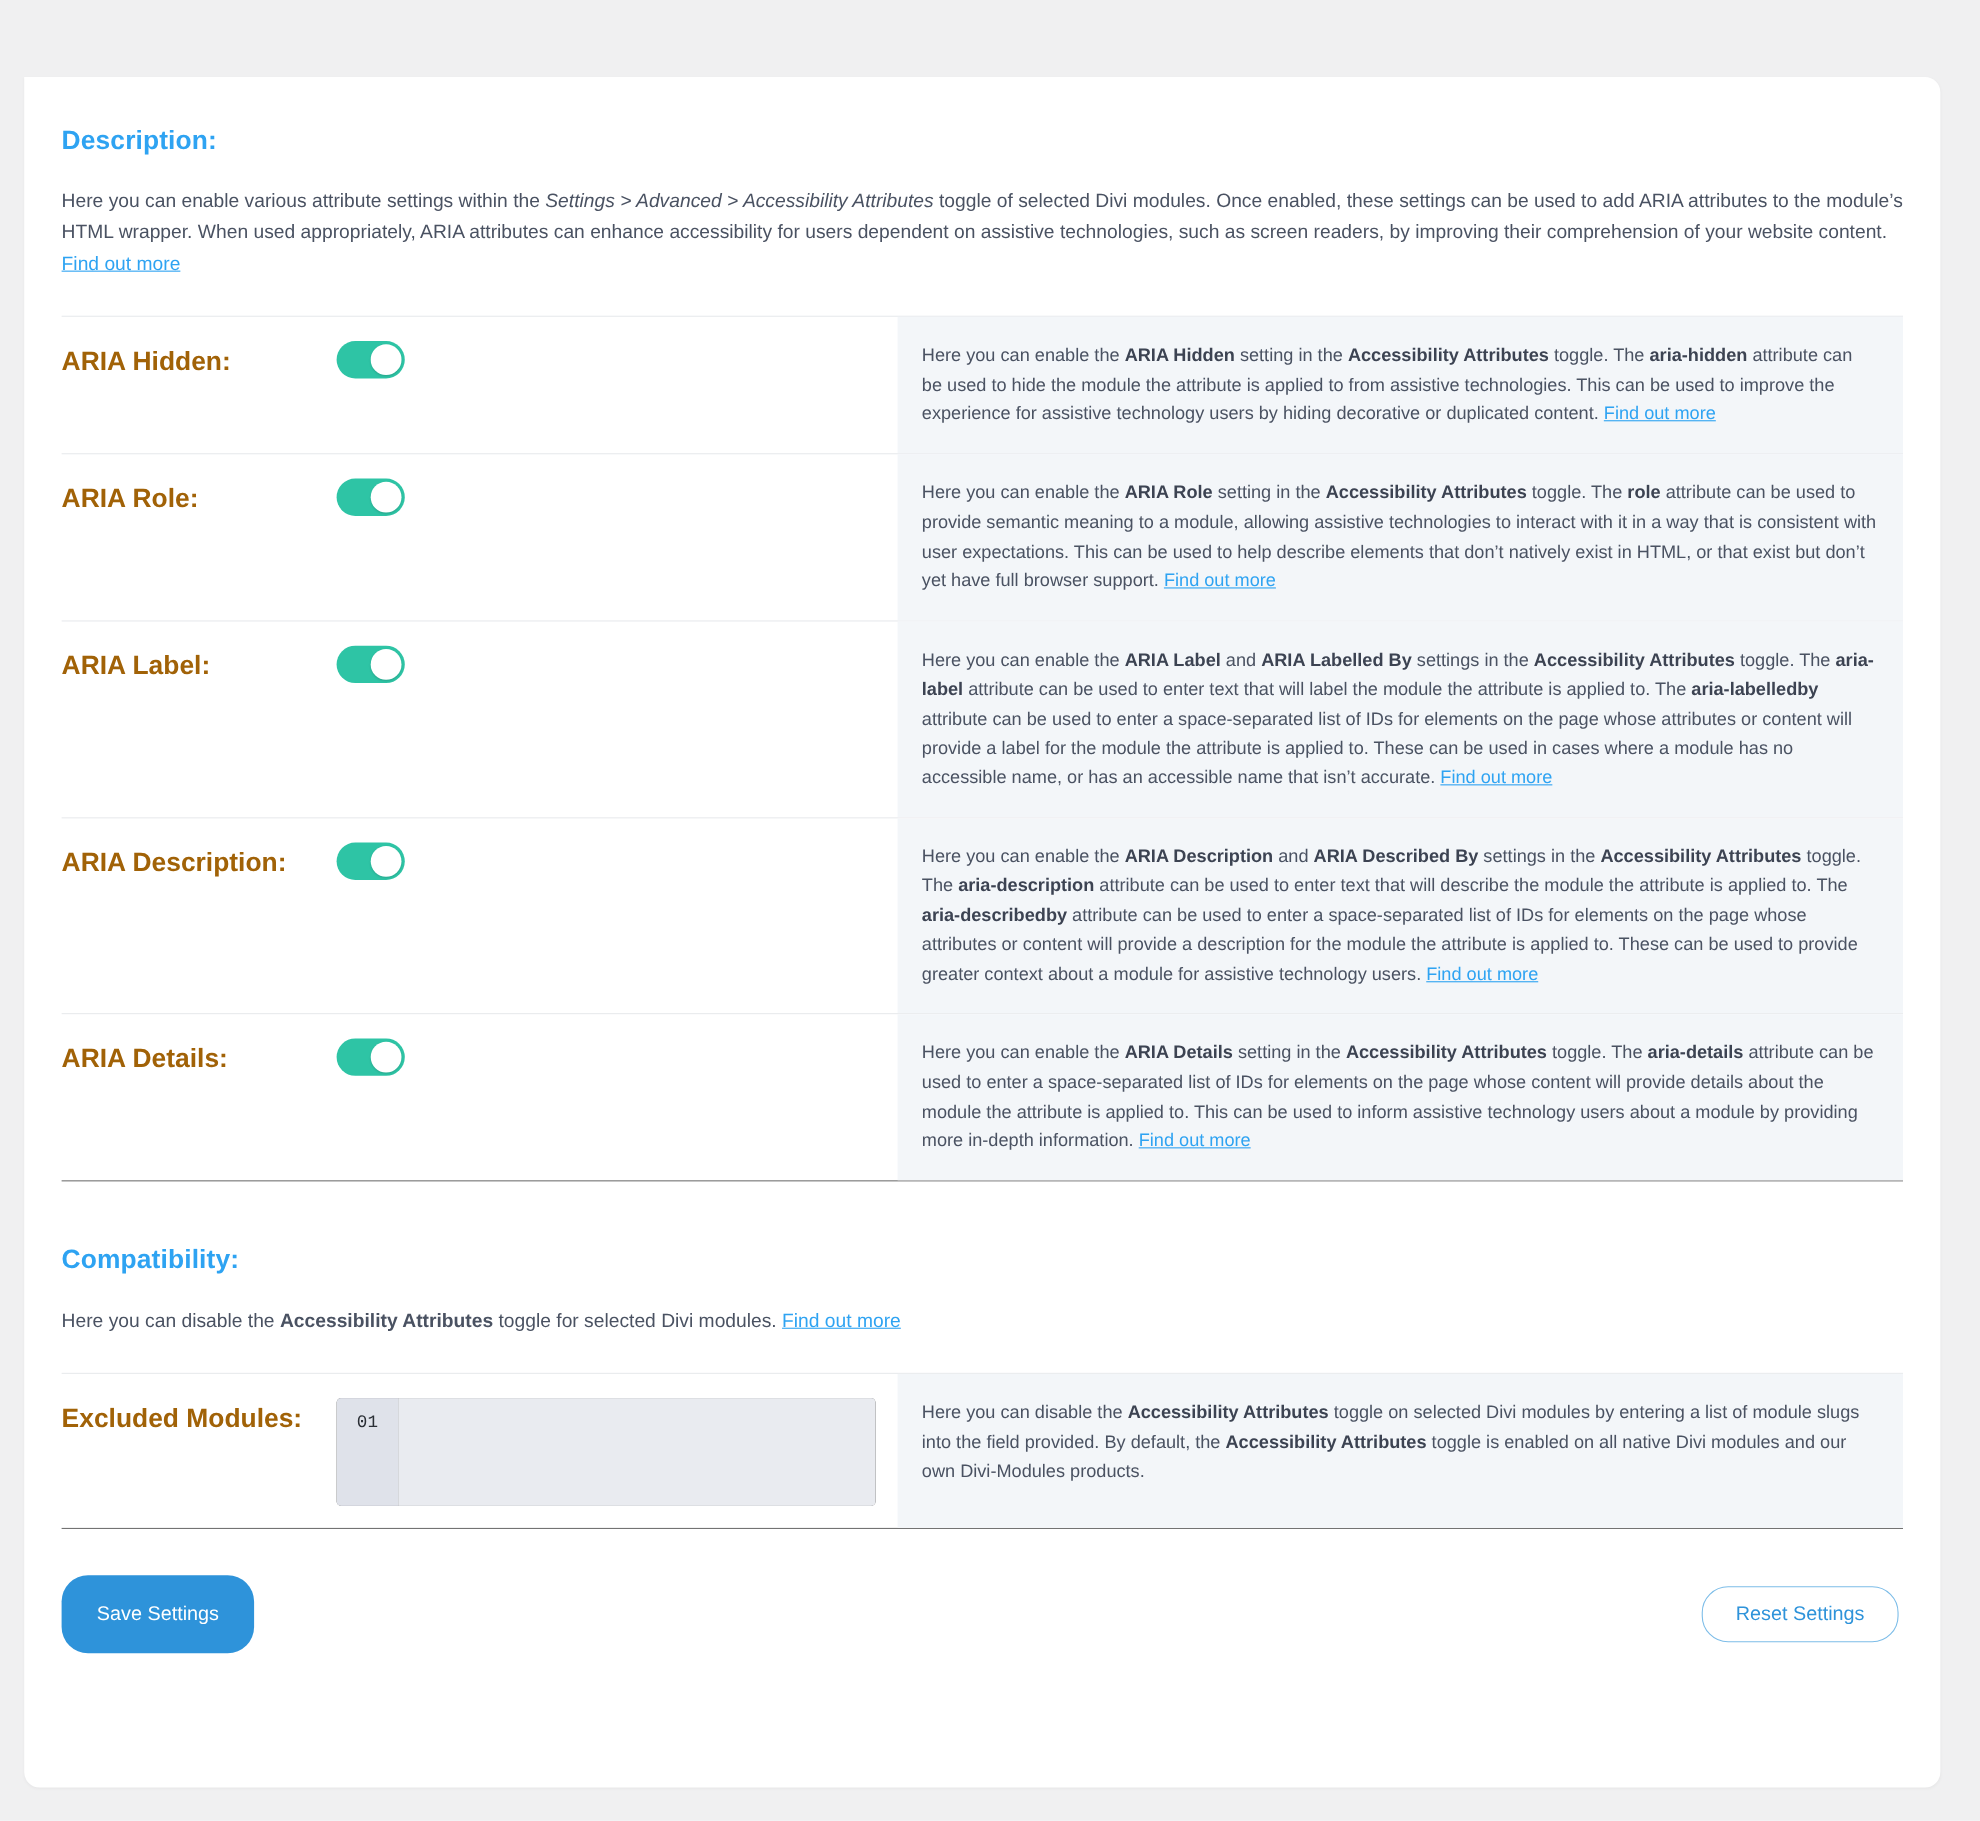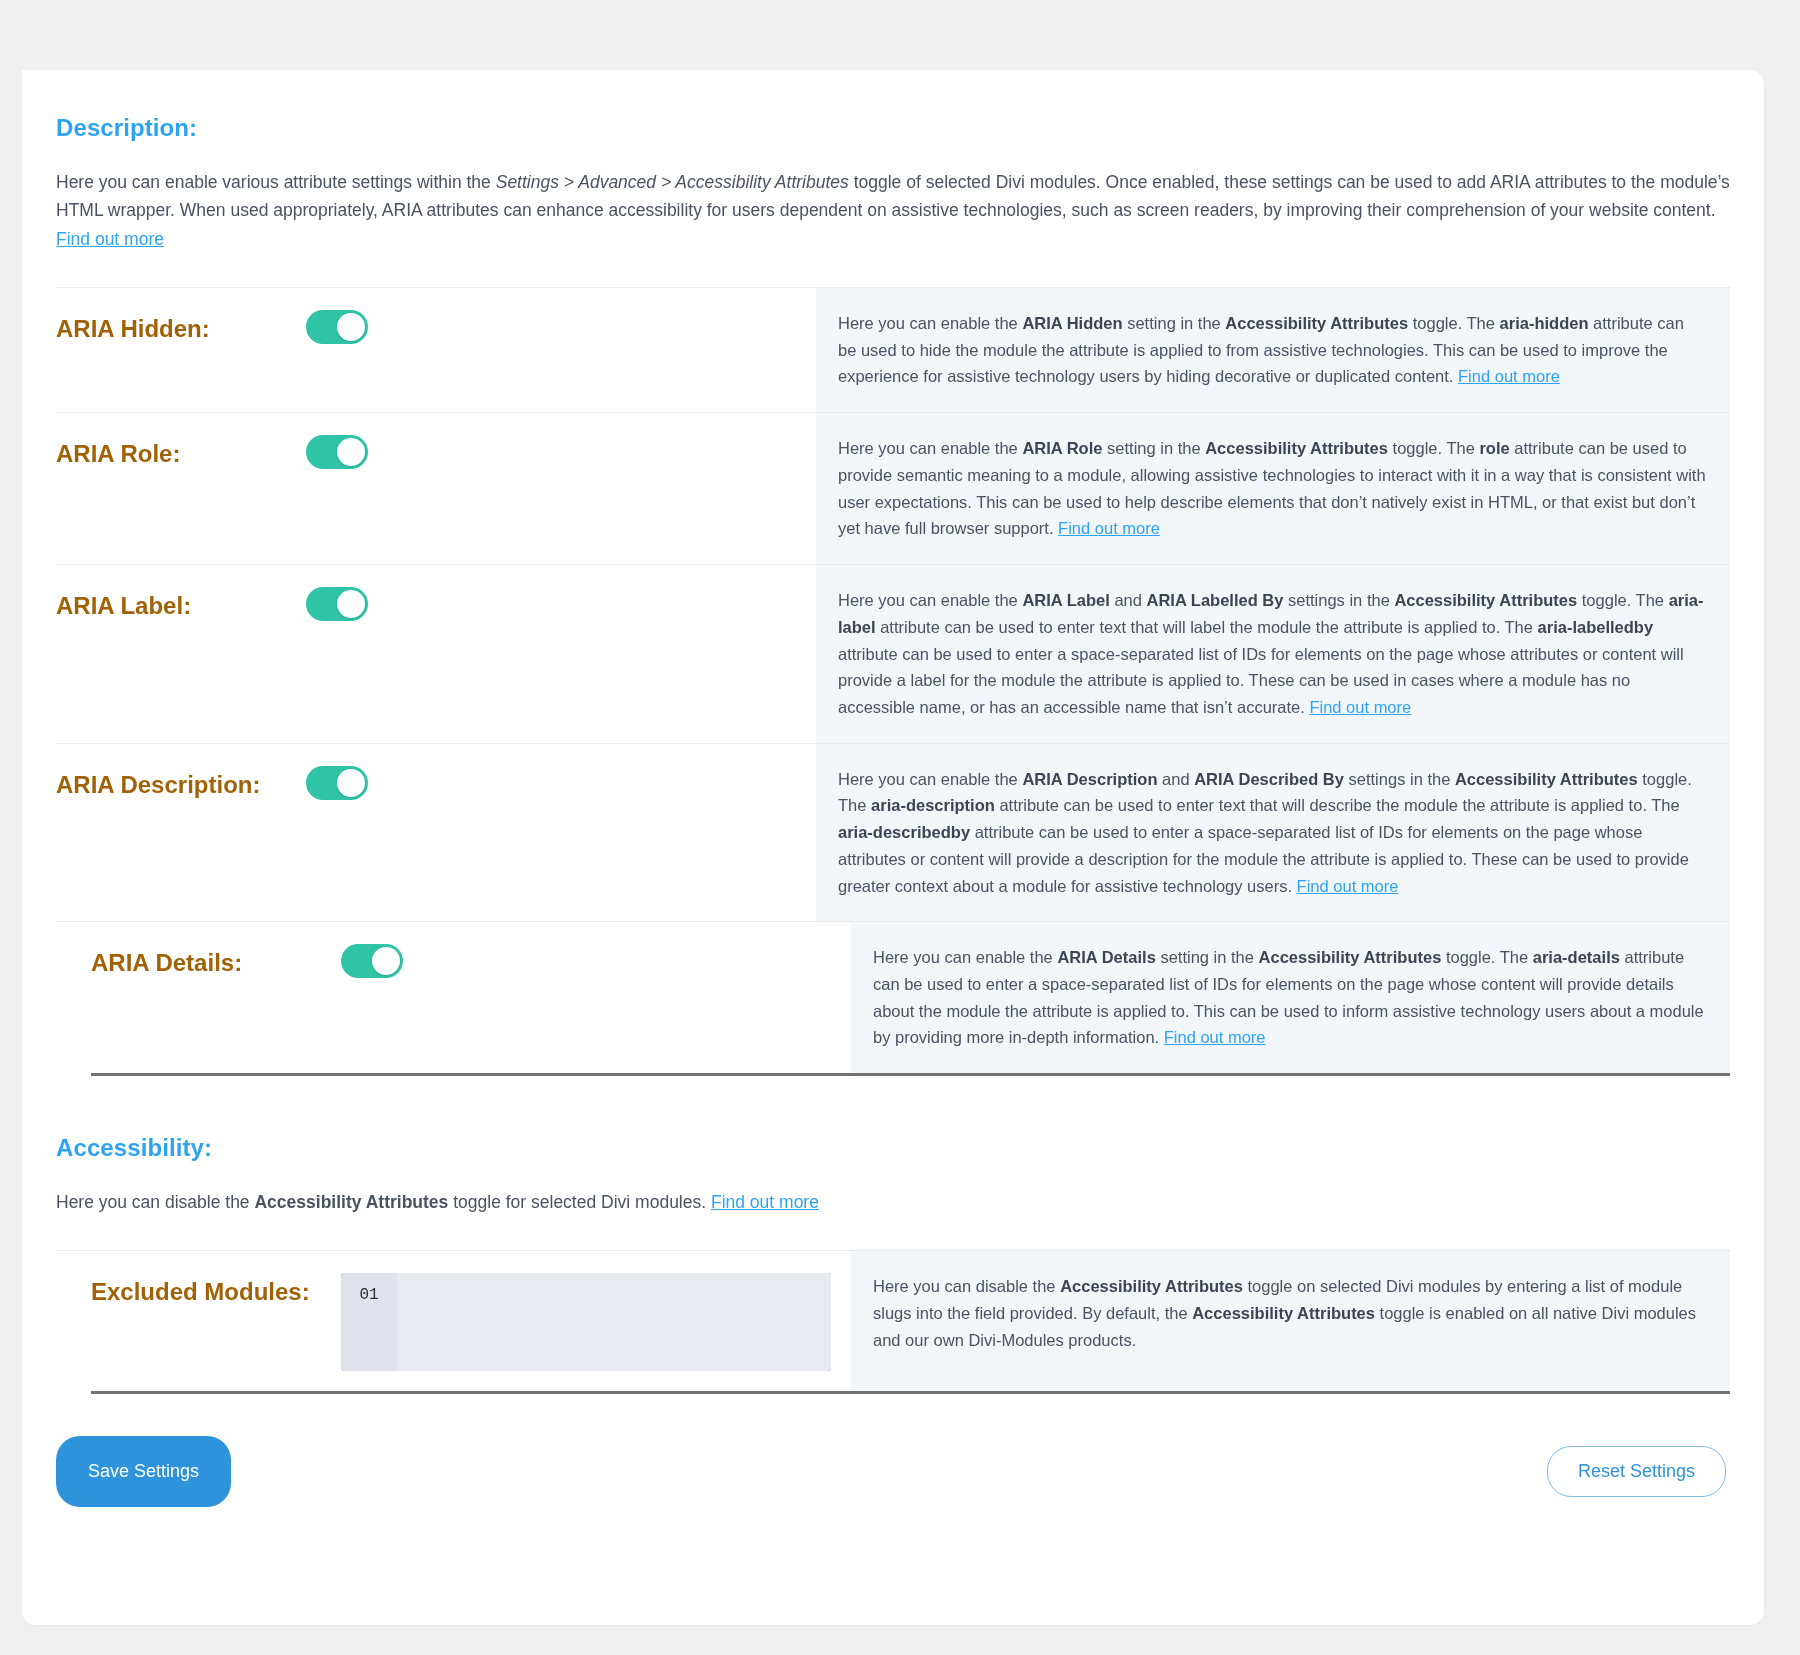--- a/index.html
+++ b/index.html
@@ -88,21 +88,21 @@
 
   
   .rows { border-top: 1px solid #e8eaed; }
 
   .row {
     display: flex;
     align-items: stretch;
     border-bottom: 1px solid #e8eaed;
     min-height: 94px;
   }
-  .row:last-child { border-bottom: 3px solid #737373; margin-left: 35px; }
+  .row:last-child { border-bottom: 1px solid #737373; }
 
   .row-label {
     width: 250px;
     flex: 0 0 250px;
     font-size: 24px;
     font-weight: bold;
     color: #a16207;
     padding: 27px 0 20px 0;
   }
 
@@ -270,21 +270,21 @@
           </div>
           <div class="row-desc">
             <span>Here you can enable the </span><b>ARIA Details</b><span> setting in the </span><b>Accessibility Attributes</b><span> toggle. The </span><b>aria-details</b><span> attribute can be used to enter a space-separated list of IDs for elements on the page whose content will provide details about the module the attribute is applied to. This can be used to inform assistive technology users about a module by providing more in-depth information. </span><a class="link" href="#">Find out more</a>
           </div>
         </div>
 
       </div>
 
       <div class="block-gap"></div>
 
-      <div class="section-heading">Accessibility:</div>
+      <div class="section-heading">Compatibility:</div>
 
       <div class="section-intro">
         <span>Here you can disable the </span><b>Accessibility Attributes</b><span> toggle for selected Divi modules. </span><a class="link" href="#">Find out more</a>
       </div>
 
       <div class="rows">
         <div class="row">
           <div class="row-label">Excluded Modules:</div>
           <div class="row-control">
             <div class="code-field">

